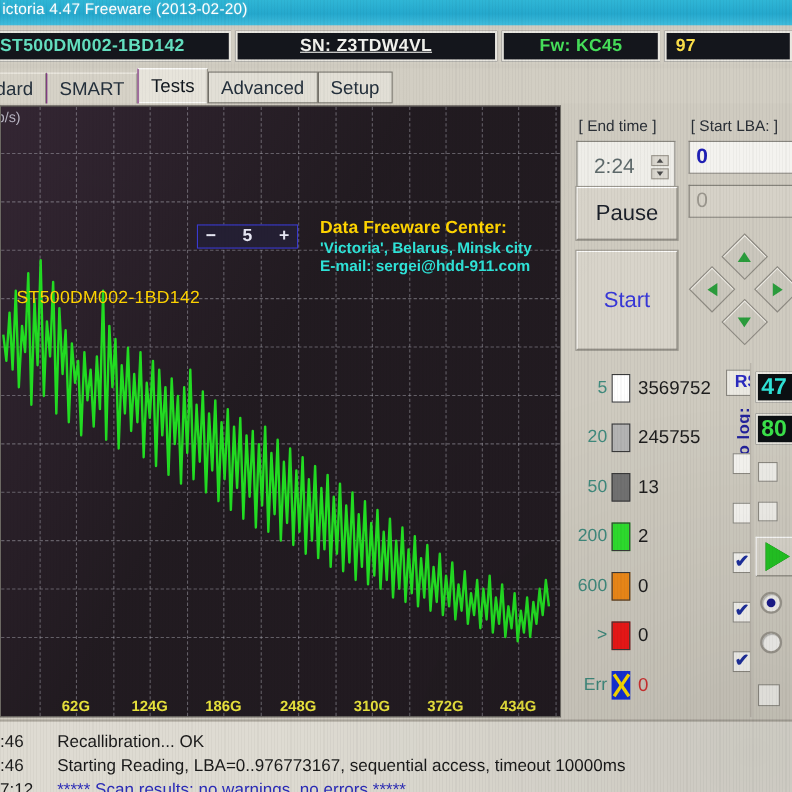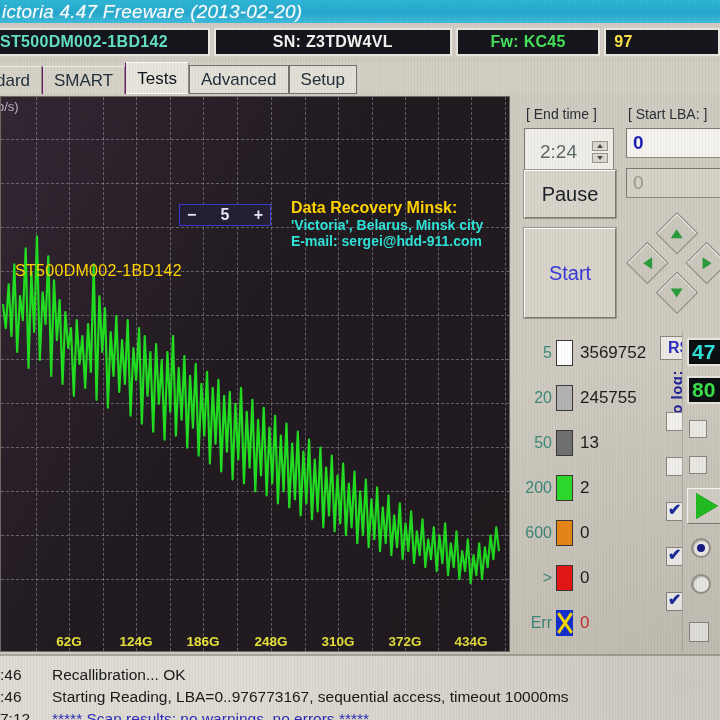--- a/index.html
+++ b/index.html
@@ -15,46 +15,45 @@
     overflow: hidden;
     
     background: #cfcbc0;
   }
 
   
   .titlebar {
     position: absolute; left: 0; top: 0; width: 720px; height: 23px;
     background: linear-gradient(180deg,#2fb6d6 0%, #24a8cd 55%, #3fbcdc 100%);
     color: #ffffff;
-    font-size: 19px;
+    font-size: 14px;
     letter-spacing: .2px;
     padding-left: 2px;
-    display: flex; align-items: flex-end;
+    display: flex; align-items: flex-start;
     text-shadow: 0 0 2px rgba(255,255,255,.35);
-    font-style: italic;
   }
 
   
   .infostrip {
     position: absolute; left: 0; top: 26px; width: 720px; height: 32px;
     display: flex; align-items: stretch; gap: 4px;
     background: #d2cec3;
     padding: 2px 0;
   }
   .infobox {
     background: #14161c;
     border: 2px solid #e8e6df;
     display: flex; align-items: center; justify-content: center;
     font-size: 16px; font-weight: bold;
     letter-spacing: .3px;
     overflow: hidden;
     white-space: nowrap;
   }
   .ib-model  { width: 224px; margin-left: -6px; color: #64e0c0; justify-content: flex-start; padding-left: 4px;}
-  .ib-sn     { width: 248px; color: #f2f2ee; }
+  .ib-sn     { width: 248px; color: #f2f2ee; text-decoration: underline; }
   .ib-fw     { width: 150px; color: #46e05a; }
   .ib-lba    { width: 120px; color: #ffe24a; justify-content: flex-start; padding-left: 8px;}
 
   
   .tabbar {
     position: absolute; left: 0; top: 62px; width: 720px; height: 32px;
     background: #d2cec3;
     display: flex; align-items: flex-end;
     font-size: 17px;
   }
@@ -402,21 +401,21 @@
 
     <div class="yaxis-label">b/s)</div>
 
     <div class="zoomctl">
       <span>−</span>
       <span>5</span>
       <span>+</span>
     </div>
 
     <div class="drc">
-      <div class="l1">Data Recovery Minsk:</div>
+      <div class="l1">Data Freeware Center:</div>
       <div class="l2">'Victoria', Belarus, Minsk city</div>
       <div class="l3">E-mail: sergei@hdd-911.com</div>
     </div>
 
     <div class="model-label">ST500DM002-1BD142</div>
 
     <div class="speed-read">
       <div>2,7 MB/s</div>
 
     </div>

